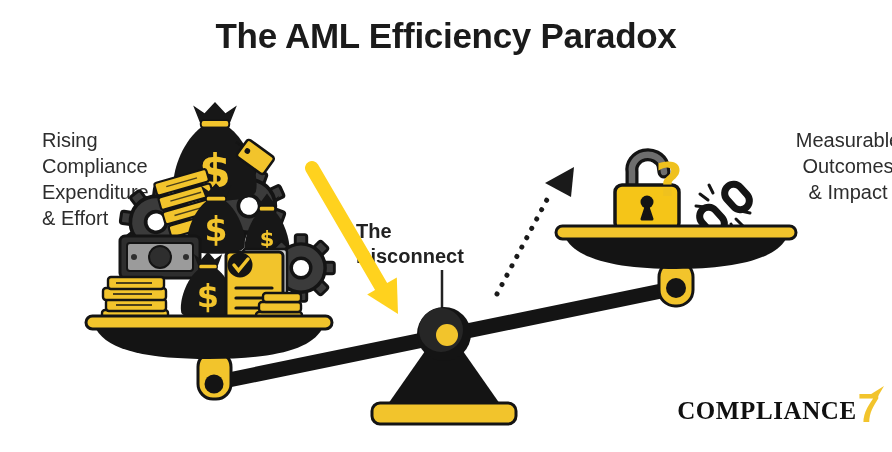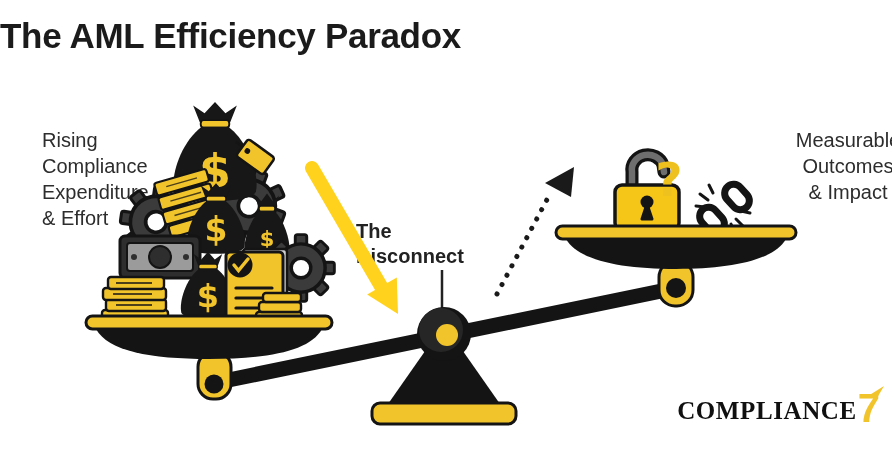--- a/index.html
+++ b/index.html
@@ -1,21 +1,21 @@
 <!DOCTYPE html>
 <html><head>
 <meta charset="utf-8">
 <style>
   html,body{margin:0;padding:0;background:#e9e9e9;}
   #canvas{
     position:relative;width:892px;height:452px;background:#ffffff;
     overflow:hidden;font-family:"Liberation Sans",sans-serif;
   }
   .title{
-    position:absolute;top:16px;left:0;right:0;
+    position:absolute;top:16px;left:0;right:0;text-align:center;
     font-size:35px;font-weight:700;letter-spacing:-0.3px;color:#1b1b1b;
   }
   .side-label{
     position:absolute;font-size:20px;line-height:26px;color:#2d2d2d;
     font-weight:500;white-space:pre-line;margin-left:32px;
   }
   .label-left{left:10px;top:127px;text-align:left;}
   .label-right{left:734px;top:127px;width:164px;text-align:center;}
   .label-center{
     position:absolute;left:356px;top:219px;width:152px;

